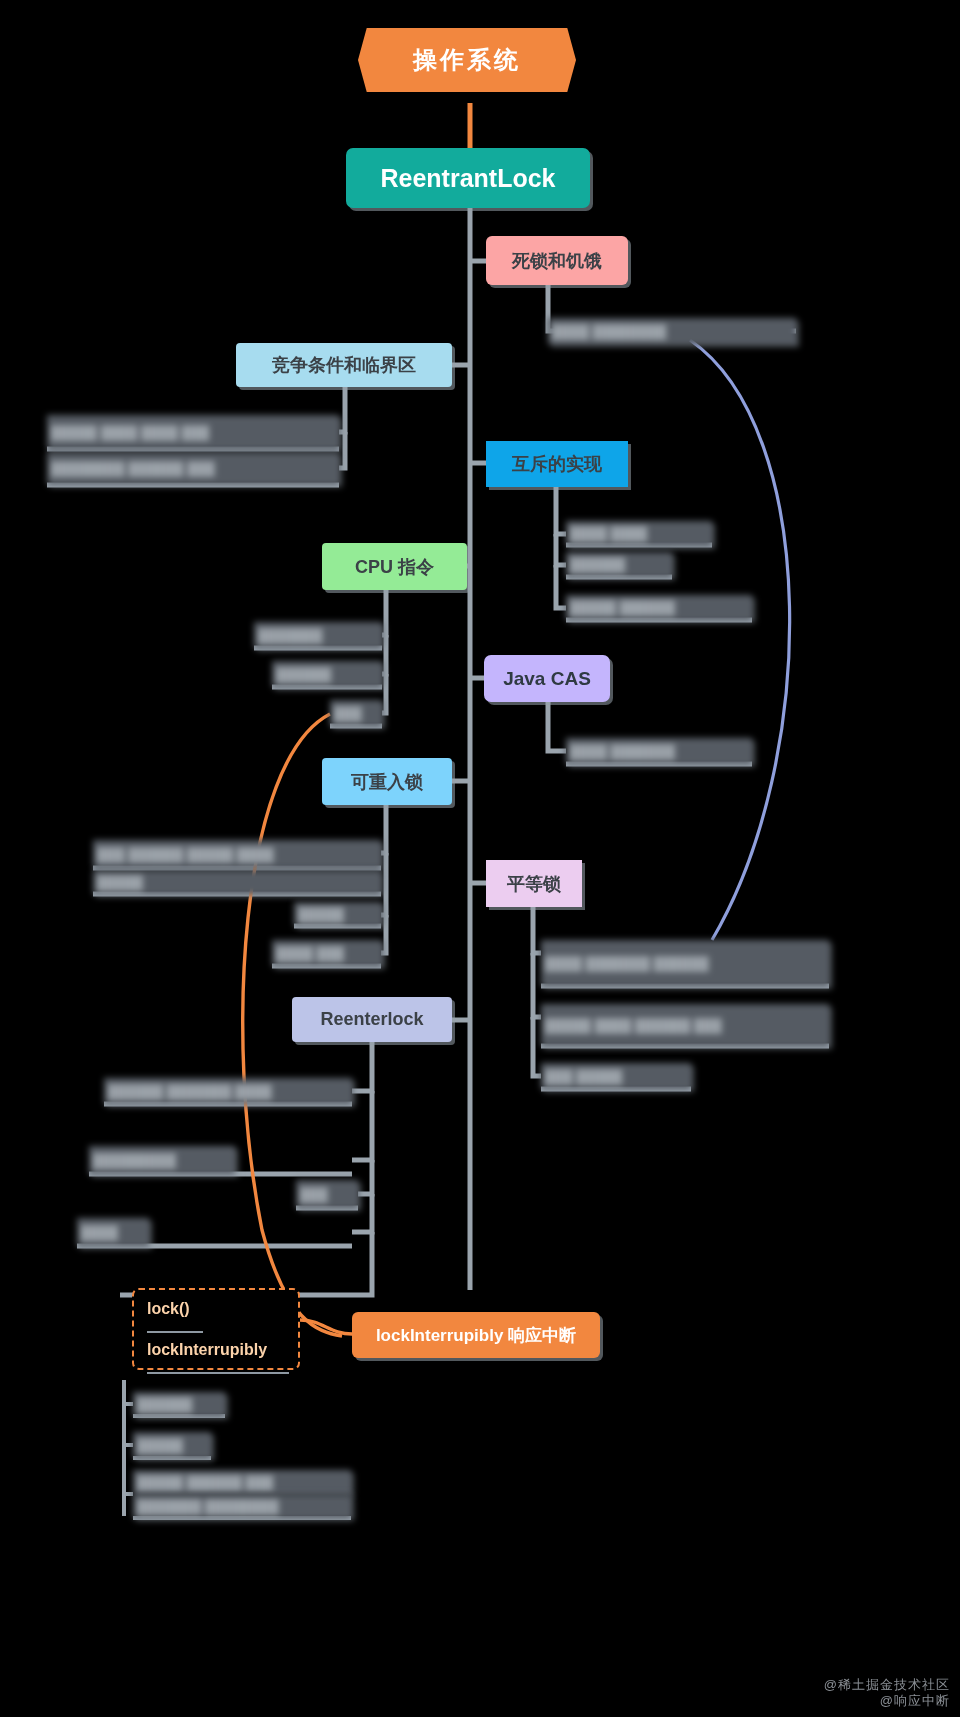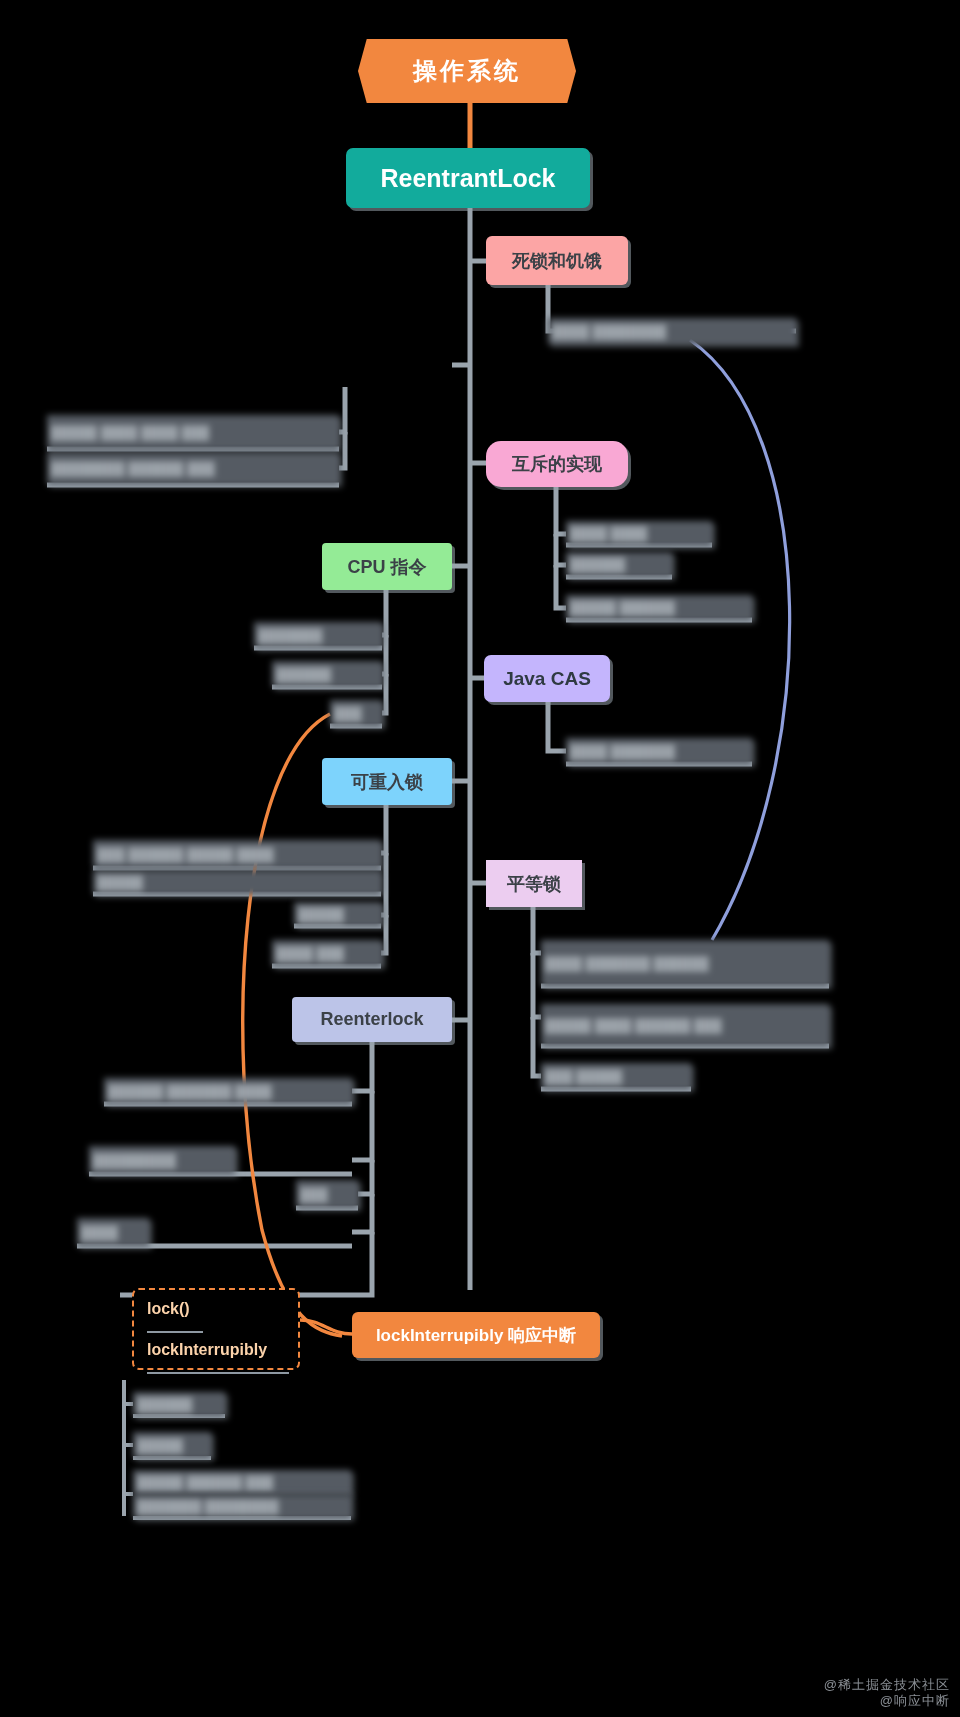--- a/index.html
+++ b/index.html
@@ -24,21 +24,21 @@
   }
   .hexwrap{position:absolute;}
   .hexwrap::after{
     content:"";position:absolute;left:3px;top:4px;right:-3px;bottom:-4px;
     background:rgba(150,160,170,.5);z-index:-1;
     clip-path:polygon(4% 0,96% 0,100% 50%,96% 100%,4% 100%,0 50%);
   }
   .node.teal{background:#12ab9c;color:#fff;font-size:25px;border-radius:7px;}
   .node.amber{background:#fca5a5;color:#3b4147;font-size:18px;border-radius:6px;}
   .node.skyblue{background:#a7dcef;color:#3b4147;font-size:18px;border-radius:4px;}
-  .node.pink{background:#f9a8d4;color:#3b4147;font-size:18px;border-radius:15px;}
+  .node.pink{background:#0ea5e9;color:#3b4147;font-size:18px;border-radius:0;}
   .node.green{background:#94eb96;color:#3b4147;font-size:18px;border-radius:4px;}
   .node.cyan{background:#c4b5fd;color:#2f3a42;font-size:19px;border-radius:7px;}
   .node.salmon{background:#7dd3fc;color:#3b4147;font-size:18px;border-radius:4px;}
   .node.lavender{background:#eccdf0;color:#3b4147;font-size:18px;border-radius:0;}
   .node.peri{background:#bcc4e8;color:#3b4147;font-size:18px;border-radius:4px;}
   .node.orangecallout{background:#f2873f;color:#fff;font-size:17px;border-radius:6px;}
 
   
   .blur{
     position:absolute;box-sizing:border-box;
@@ -145,32 +145,33 @@
     <path d="M133 1458 L211 1458" stroke="#9aa4ad" stroke-width="4" fill="none"></path>
     <path d="M133 1518 L351 1518" stroke="#9aa4ad" stroke-width="4" fill="none"></path>
 
     <path d="M690 340 C 820 430, 818 760, 712 940" stroke="#8f9fdc" stroke-width="3.2" fill="none"></path>
 
     <path d="M330 714 C 240 760, 224 1040, 262 1230 C 286 1320, 316 1332, 342 1336" stroke="#f2873f" stroke-width="3.4" fill="none"></path>
 
     <path d="M300 1320 C 322 1320, 330 1334, 352 1334" stroke="#f2873f" stroke-width="3.4" fill="none"></path>
   </svg>
 
-  <div class="hexwrap" style="left:358px;top:39px;width:218px;height:64px;">
+  <div class="hexwrap" style="left:358px;top:28px;width:218px;height:64px;">
     <div class="node hex" style="left:0;top:0;width:218px;height:64px;position:absolute;">操作系统</div>
   </div>
 
   <div class="node teal" style="left:346px;top:148px;width:244px;height:60px;">ReentrantLock</div>
 
   <div class="node amber" style="left:486px;top:236px;width:142px;height:49px;">死锁和饥饿</div>
 
+  <div class="node skyblue" style="left:236px;top:343px;width:216px;height:44px;">竞争条件和临界区</div>
 
   <div class="node pink" style="left:486px;top:441px;width:142px;height:46px;">互斥的实现</div>
 
-  <div class="node green" style="left:322px;top:543px;width:130px;height:47px;text-align:right;">CPU 指令</div>
+  <div class="node green" style="left:322px;top:543px;width:145px;height:47px;text-align:right;">CPU 指令</div>
 
   <div class="node cyan" style="left:484px;top:655px;width:126px;height:47px;">Java CAS</div>
 
   <div class="node salmon" style="left:322px;top:758px;width:130px;height:47px;">可重入锁</div>
 
   <div class="node lavender" style="left:486px;top:860px;width:96px;height:47px;">平等锁</div>
 
   <div class="node orangecallout" style="left:352px;top:1312px;width:248px;height:46px;">lockInterrupibly 响应中断</div>
 
   <div class="node peri" style="left:292px;top:997px;width:160px;height:45px;">Reenterlock</div>

